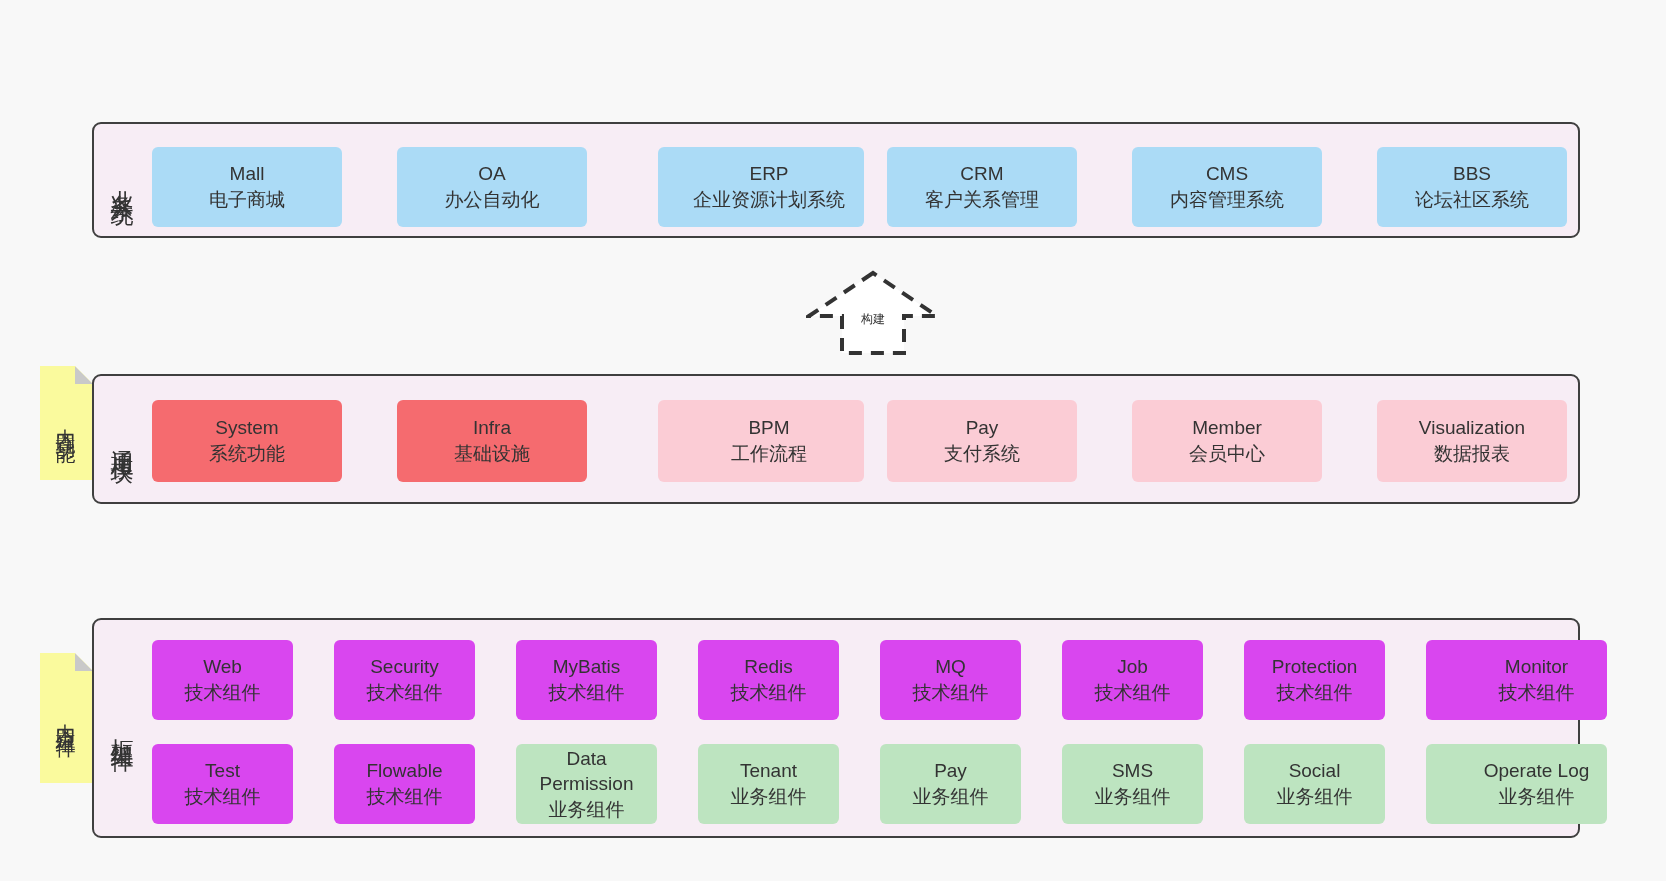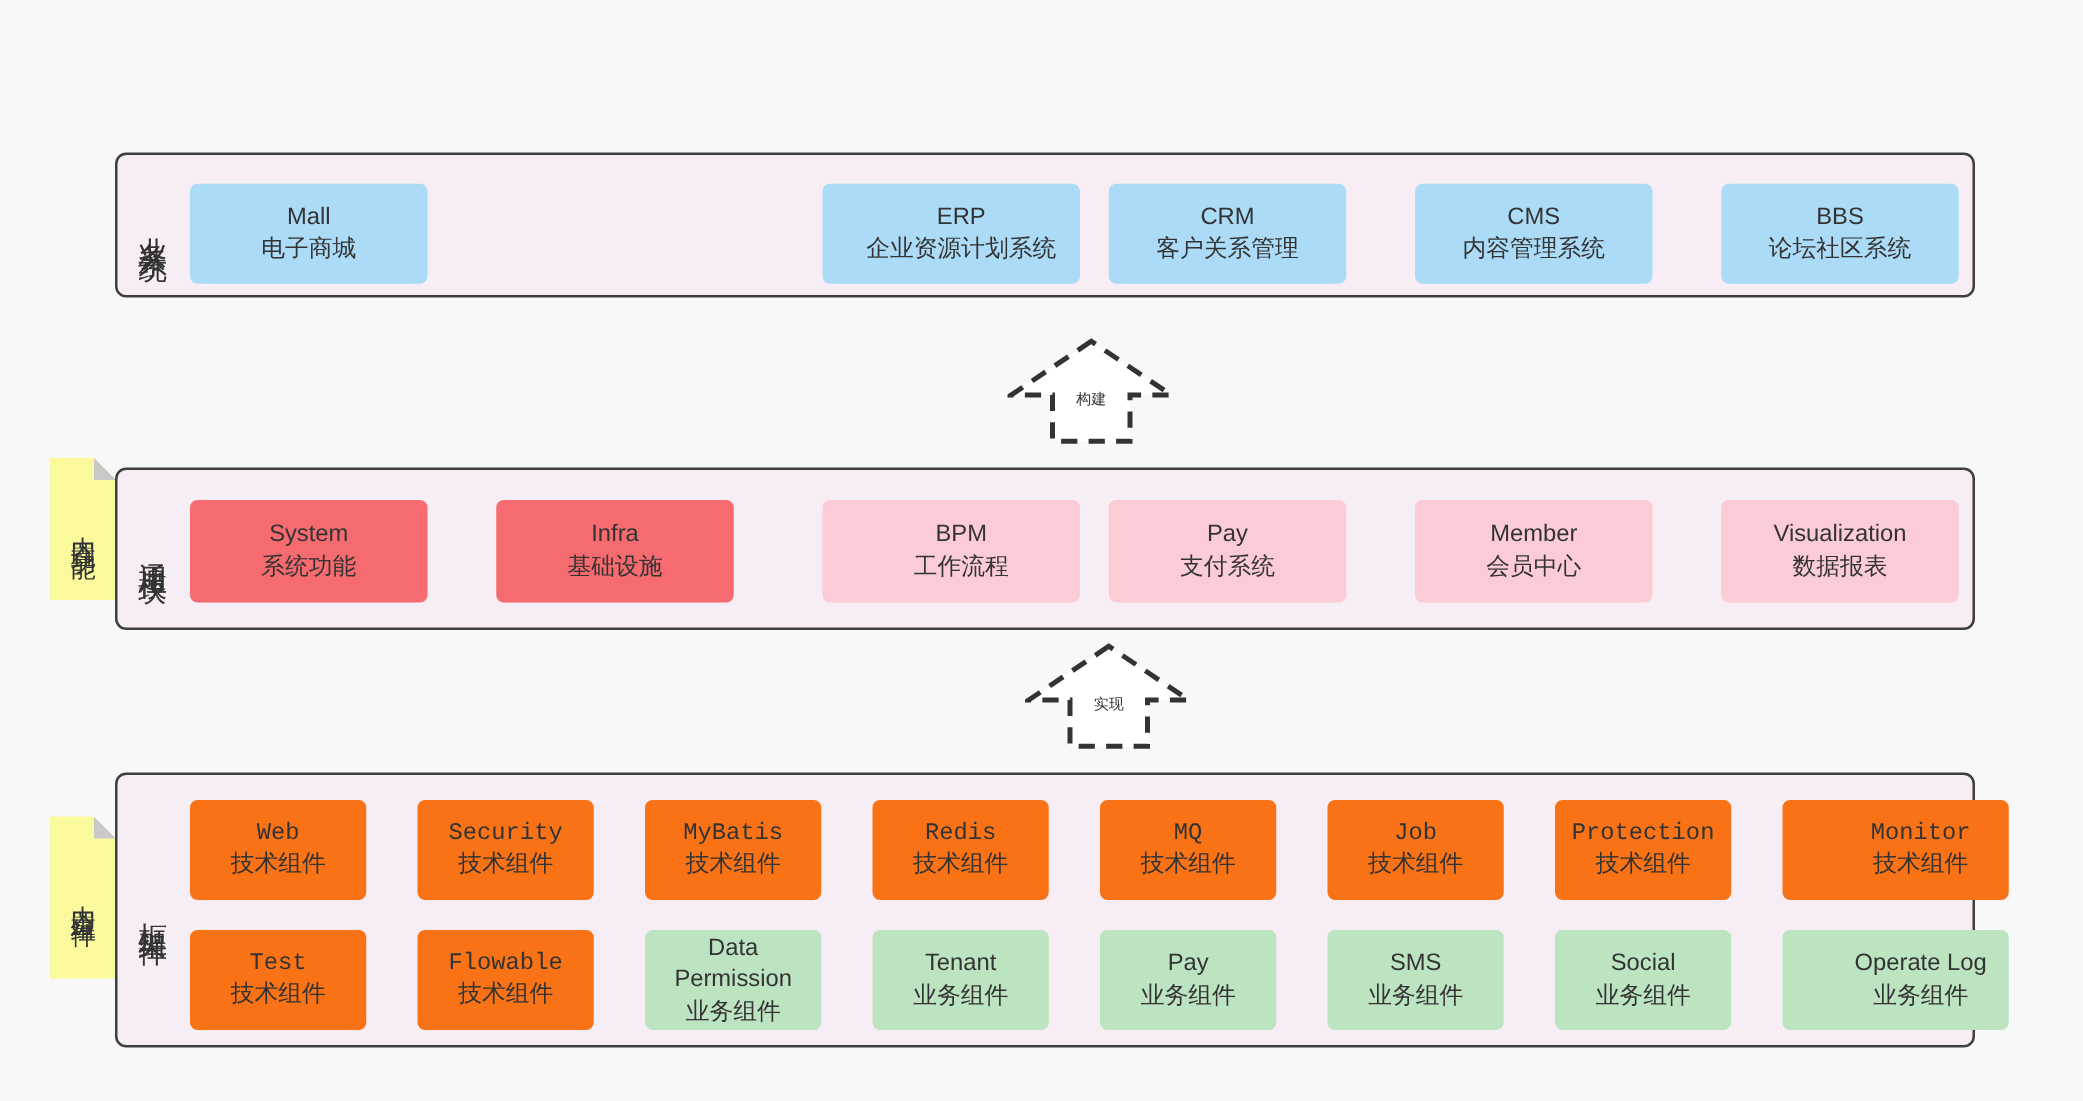--- a/index.html
+++ b/index.html
@@ -8,21 +8,21 @@
   .panel{position:absolute;left:92px;width:1488px;background:#f7edf5;border:2.5px solid #3f3f3f;border-radius:9px;box-sizing:border-box;}
   .panel-label{position:absolute;left:12px;top:0;bottom:0;width:34px;display:flex;align-items:center;justify-content:center;
     writing-mode:vertical-rl;text-orientation:upright;font-size:23px;letter-spacing:4px;color:#333;}
 
   .box{position:absolute;border-radius:6px;display:flex;flex-direction:column;align-items:center;justify-content:center;
     text-align:center;font-size:19px;line-height:1.35;color:#333;}
   .box .bn,.box .bd{white-space:pre-line;padding:0 4px;}
   .v-blue{background:#abdbf6;}
   .v-red{background:#f56b6f;}
   .v-pink{background:#fbccd5;}
-  .v-green{background:#f97316;font-family:Liberation Mono, monospace;}
+  .v-green{background:#d946ef;}
   .v-lgreen{background:#bde4c0;}
 
   .note{position:absolute;left:40px;width:53px;background:#fafa9d;
     clip-path:polygon(0 0,calc(100% - 18px) 0,100% 18px,100% 100%,0 100%);z-index:0;}
   .note-fold{position:absolute;top:0;right:0;width:18px;height:18px;background:#c9c9c9;
     clip-path:polygon(0 0,100% 100%,0 100%);}
   .note-text{position:absolute;inset:0;display:flex;align-items:center;justify-content:center;
     writing-mode:vertical-rl;text-orientation:upright;font-size:20px;letter-spacing:5px;color:#333;}
 
   .arrow{position:absolute;width:134px;height:86px;}
@@ -53,20 +53,24 @@
 <body>
 
 <div id="stage">
 
   <div class="panel" id="panel-business">
     <div class="panel-label">业务系统</div>
     <div class="box v-blue row6 c6-0">
       <div class="bn">Mall</div>
       <div class="bd">电子商城</div>
     </div>
+    <div class="box v-blue row6 c6-1">
+      <div class="bn">OA</div>
+      <div class="bd">办公自动化</div>
+    </div>
     <div class="box v-blue row6 c6-2">
       <div class="bn">ERP</div>
       <div class="bd">企业资源计划系统</div>
     </div>
     <div class="box v-blue row6 c6-4">
       <div class="bn">CMS</div>
       <div class="bd">内容管理系统</div>
     </div>
     <div class="box v-blue row6 c6-3">
       <div class="bn">CRM</div>
@@ -111,26 +115,20 @@
     <div class="box v-pink row6 c6-4">
       <div class="bn">Member</div>
       <div class="bd">会员中心</div>
     </div>
     <div class="box v-pink row6 c6-5">
       <div class="bn">Visualization</div>
       <div class="bd">数据报表</div>
     </div>
   </div>
 
-  <div class="arrow" id="arrow-implement">
-    <svg viewBox="0 0 134 86">
-      <polygon points="67,3 3,46 36,46 36,83 98,83 98,46 131,46" fill="#ffffff" stroke="#333333" stroke-width="4" stroke-dasharray="13 9"></polygon>
-    </svg>
-    <div class="arrow-label">实现</div>
-  </div>
 
   <div class="note" id="note-components">
     <div class="note-fold"></div>
     <div class="note-text">内置组件</div>
   </div>
 
   <div class="panel" id="panel-components">
     <div class="panel-label">框架组件</div>
 
     <div class="box v-green row8 r1 c8-0">

